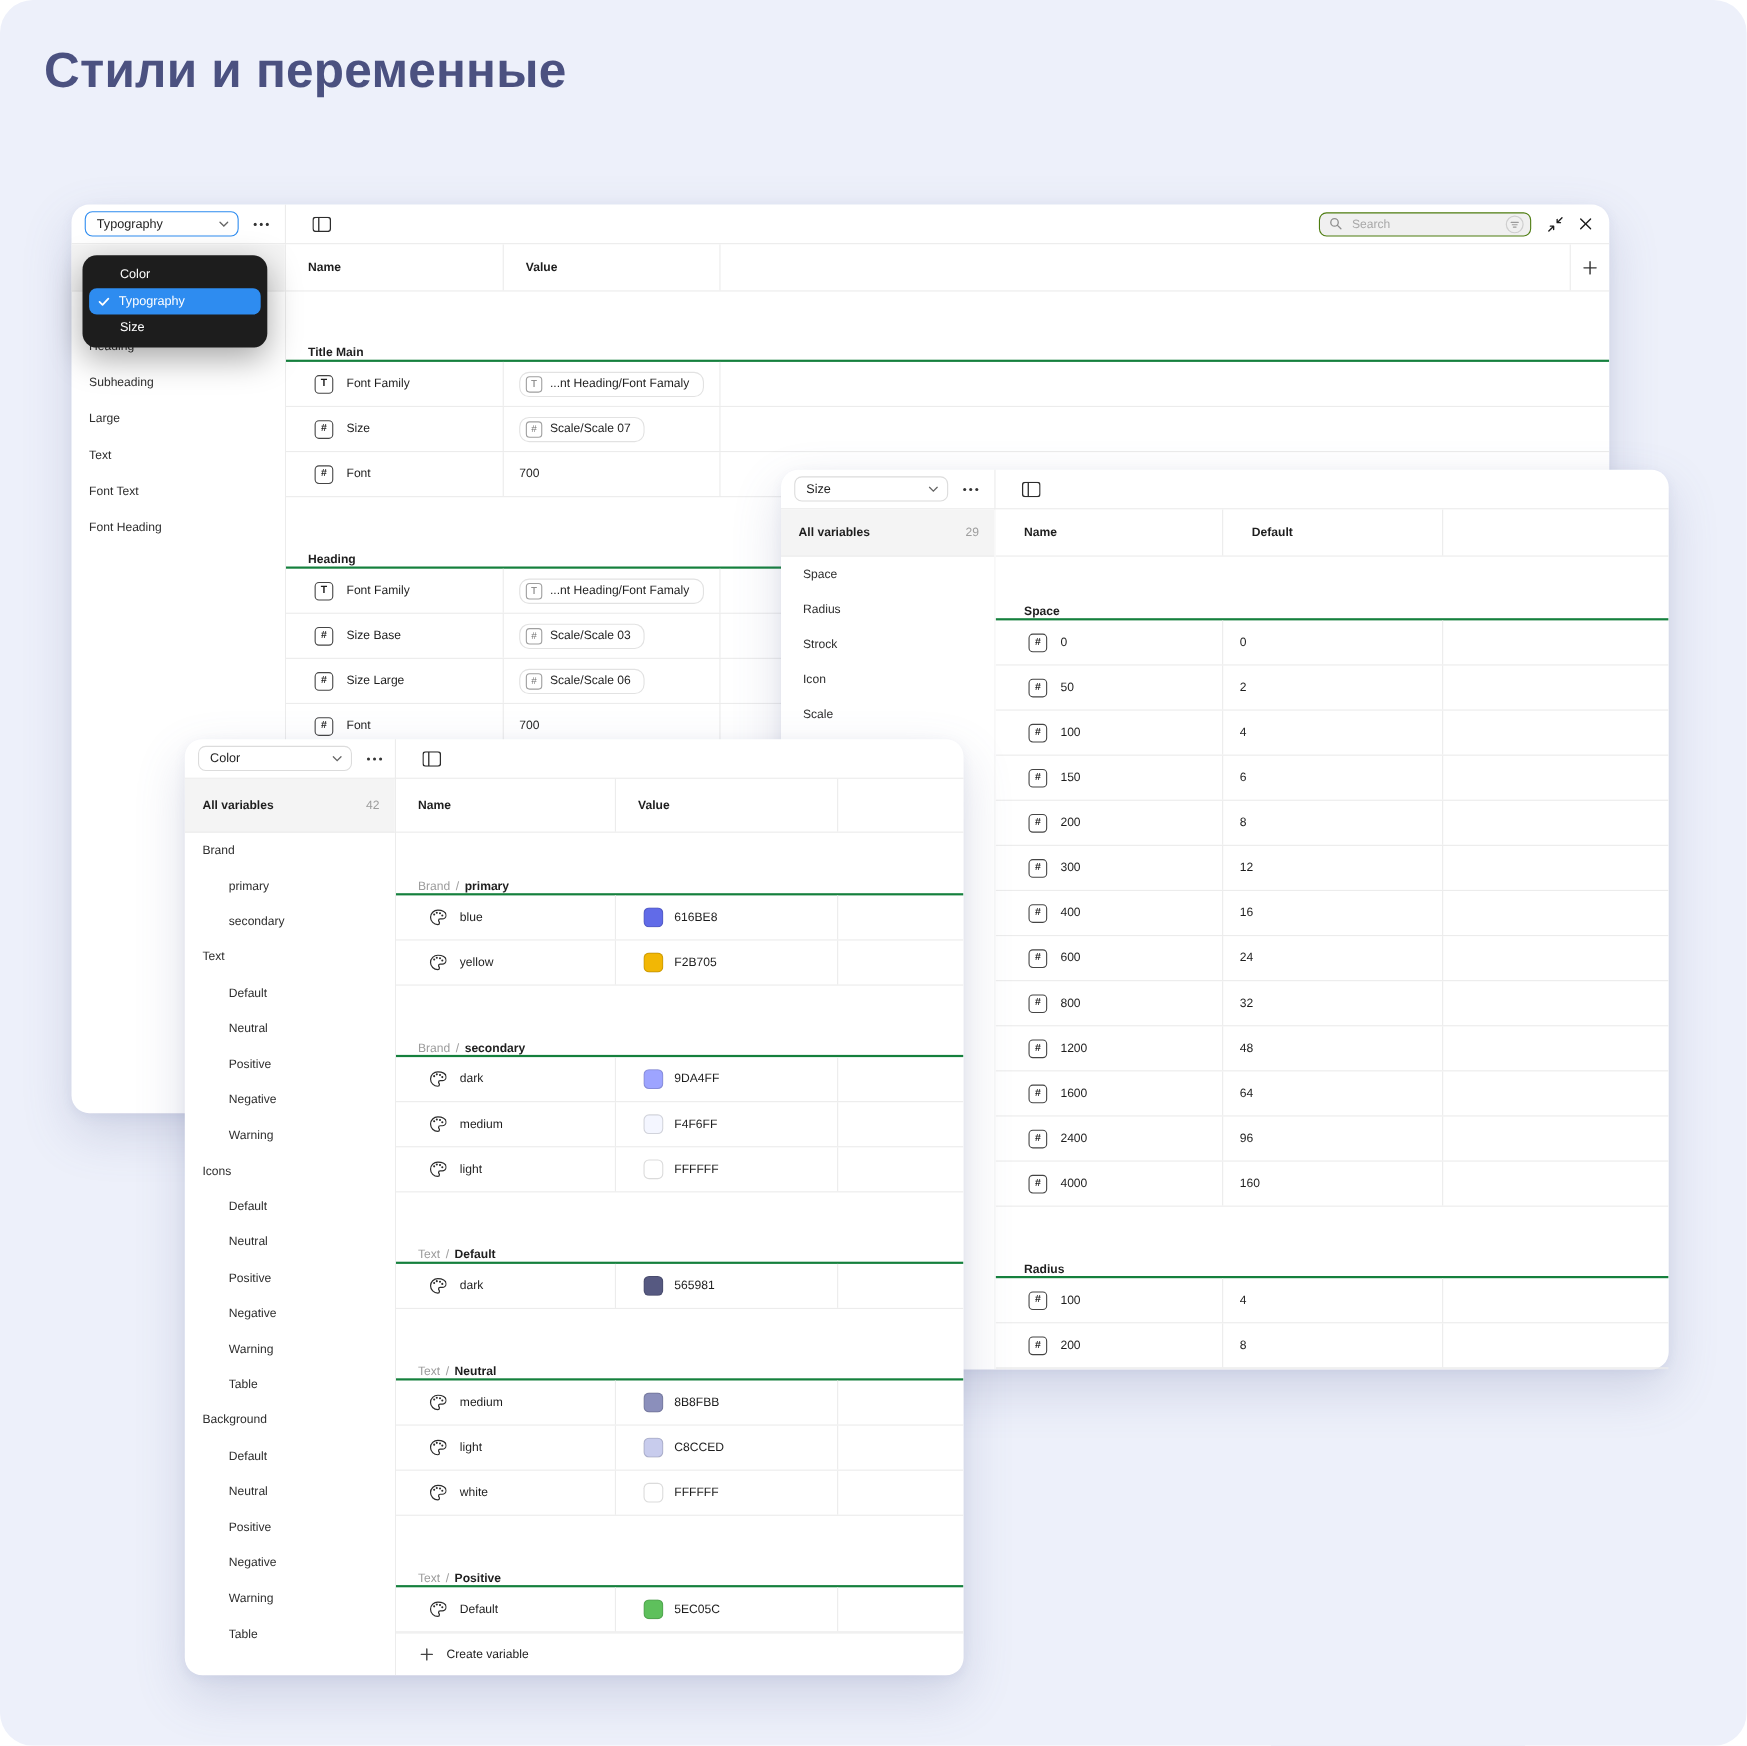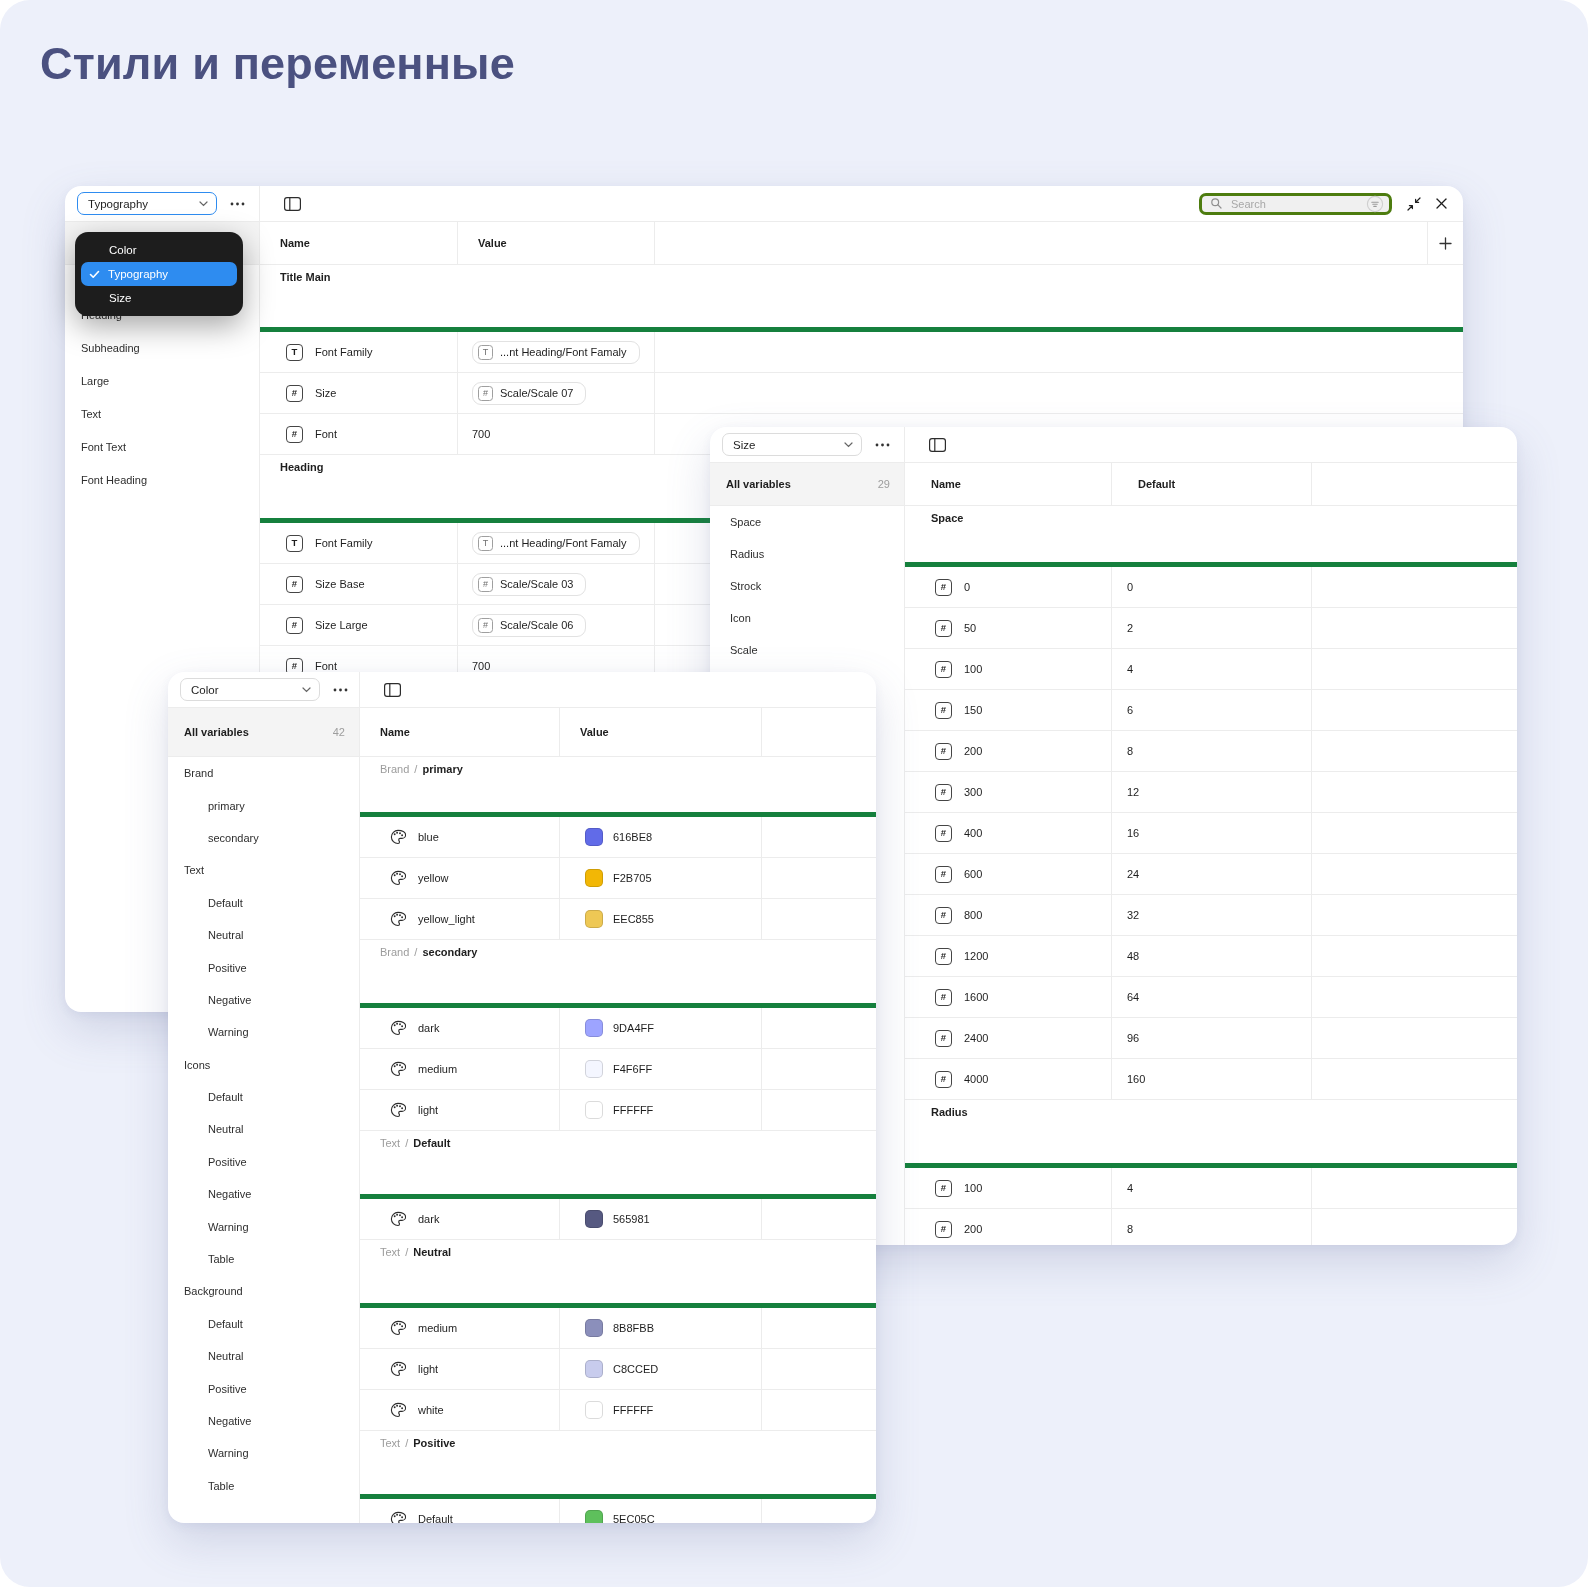--- a/index.html
+++ b/index.html
@@ -17,21 +17,21 @@
   .tl{grid-area:tl;border-right:1px solid #ececec;border-bottom:1px solid #ececec;display:flex;align-items:center;padding-left:12px;gap:13px;}
   .tr{grid-area:tr;border-bottom:1px solid #ececec;display:flex;align-items:center;padding:0 16px 0 24px;gap:14px;}
   .sb{grid-area:sb;border-right:1px solid #ececec;display:flex;flex-direction:column;overflow:hidden;border-radius:0 0 0 16px;}
   .ct{grid-area:ct;display:flex;flex-direction:column;overflow:hidden;}
 
   .select{width:140px;height:23px;box-sizing:border-box;border:1px solid #dcdcdc;border-radius:7px;background:#fff;
           display:flex;align-items:center;justify-content:space-between;padding:0 8px 0 10px;font-size:11.5px;color:#1e1e1e;cursor:pointer;}
   .select.focus{border:1.4px solid #2e8cf0;}
   .iconbtn{background:none;border:none;padding:0;display:grid;place-items:center;cursor:pointer;}
 
-  .search{width:193px;height:22px;box-sizing:border-box;background:#f0f0f0;border:3px solid #4d7c0f;border-radius:7px;
+  .search{width:193px;height:22px;box-sizing:border-box;background:#f0f0f0;border:1px solid #4d7c0f;border-radius:7px;
           display:flex;align-items:center;gap:6px;padding:0 5px 0 8px;margin-left:auto;}
   .search input{border:none;background:transparent;outline:none;flex:1;min-width:0;font-size:11px;color:#333;font-family:inherit;}
   .search input::placeholder{color:#a8a8a8;}
 
   .allvars{height:42px;flex:0 0 auto;background:#f4f4f4;border-bottom:1px solid #ececec;display:flex;align-items:center;
            padding:0 14px 0 16px;font-size:11px;font-weight:700;color:#1e1e1e;}
   .allvars .cnt{margin-left:auto;color:#9d9d9d;font-weight:400;}
   .col-p .allvars{height:48px;}
   .sblist{display:flex;flex-direction:column;}
   .typ .sblist{padding-top:33px;}
@@ -44,21 +44,21 @@
   .thead{flex:0 0 auto;height:42px;display:grid;border-bottom:1px solid #ececec;font-size:11px;font-weight:700;color:#1e1e1e;}
   .col-p .thead{height:48px;}
   .typ .thead{grid-template-columns:198px 197px 1fr 35px;}
   .siz .thead{grid-template-columns:207px 200px 1fr;}
   .col-p .thead{grid-template-columns:200px 202px 1fr;}
   .hc{display:flex;align-items:center;padding-left:20px;}
   .br{border-right:1px solid #ececec;}
   .hc.plus{padding:0;justify-content:center;}
 
   .tbody{flex:1;display:flex;flex-direction:column;overflow:hidden;font-size:11px;color:#1e1e1e;}
-  .gh{flex:0 0 auto;height:57px;display:flex;align-items:flex-start;padding:6px 0 0 20px;border-bottom:5px solid #15803d;}
+  .gh{flex:0 0 auto;height:57px;display:flex;align-items:flex-end;padding:6px 0 0 20px;border-bottom:2px solid #15803d;}
   .gh56{height:56px;}.gh50{height:50px;}.gh49{height:49px;}
   .gname{font-weight:700;}
   .gpath{color:#9c9c9c;}
   .gsep{color:#9c9c9c;margin:0 5px;}
 
   .trow{flex:0 0 auto;height:40px;display:grid;border-bottom:1px solid #ececec;cursor:default;}
   .typ .trow{grid-template-columns:198px 197px 1fr;}
   .siz .trow{grid-template-columns:207px 200px 1fr;}
   .col-p .trow{grid-template-columns:200px 202px 1fr;}
   .c{display:flex;align-items:center;height:100%;box-sizing:border-box;}
@@ -569,37 +569,20 @@
                 <circle cx="12.1" cy="6.2" r=".95" fill="#2c2c2c"></circle>
               </svg>
               <span>yellow</span>
             </div>
           <div class="c val-c br">
               <span class="sw" style="background: rgb(242, 183, 5);"></span>
               <span>F2B705</span>
             </div>
           <div class="c"></div>
         </div>
-        <div class="trow">
-          <div class="c name-c br">
-              <svg width="16" height="16" viewBox="0 0 16 16">
-                <path d="M8 1.4C4.4 1.4 1.4 4.3 1.4 7.9c0 3.6 3 6.6 6.6 6.6.9 0 1.5-.7 1.5-1.5 0-.4-.2-.8-.4-1.1-.2-.3-.4-.6-.4-1 0-.8.7-1.5 1.5-1.5h1.8c1.9 0 3.6-1.5 3.6-3.4C15.6 3 12.1 1.4 8 1.4Z" fill="none" stroke="#2c2c2c" stroke-width="1.1"></path>
-                <circle cx="4.7" cy="5.3" r=".95" fill="#2c2c2c"></circle>
-                <circle cx="7.1" cy="3.7" r=".95" fill="#2c2c2c"></circle>
-                <circle cx="10" cy="4.2" r=".95" fill="#2c2c2c"></circle>
-                <circle cx="12.1" cy="6.2" r=".95" fill="#2c2c2c"></circle>
-              </svg>
-              <span>yellow_light</span>
-            </div>
-          <div class="c val-c br">
-              <span class="sw" style="background: rgb(238, 200, 85);"></span>
-              <span>EEC855</span>
-            </div>
-          <div class="c"></div>
-        </div>
 
         <div class="gh">
             <span class="gpath">Brand</span>
             <span class="gsep">/</span>
             <span class="gname">secondary</span>
           </div>
         <div class="trow">
           <div class="c name-c br">
               <svg width="16" height="16" viewBox="0 0 16 16">
                 <path d="M8 1.4C4.4 1.4 1.4 4.3 1.4 7.9c0 3.6 3 6.6 6.6 6.6.9 0 1.5-.7 1.5-1.5 0-.4-.2-.8-.4-1.1-.2-.3-.4-.6-.4-1 0-.8.7-1.5 1.5-1.5h1.8c1.9 0 3.6-1.5 3.6-3.4C15.6 3 12.1 1.4 8 1.4Z" fill="none" stroke="#2c2c2c" stroke-width="1.1"></path>

